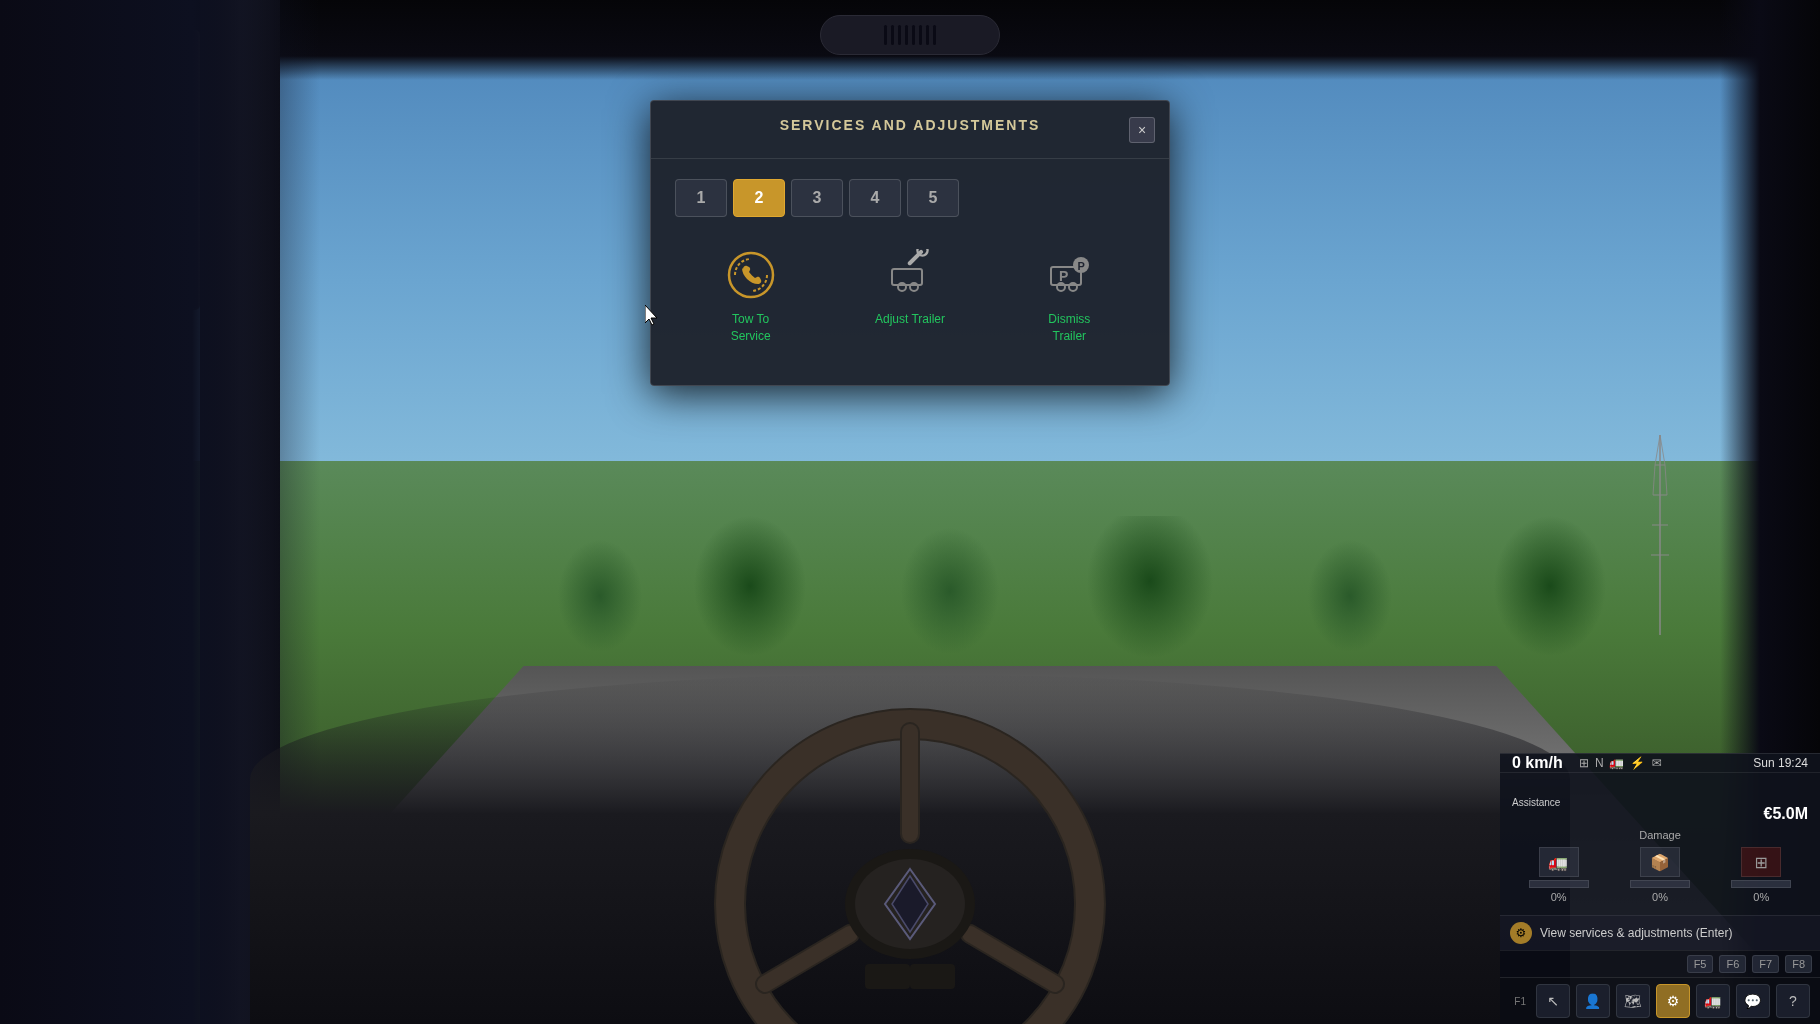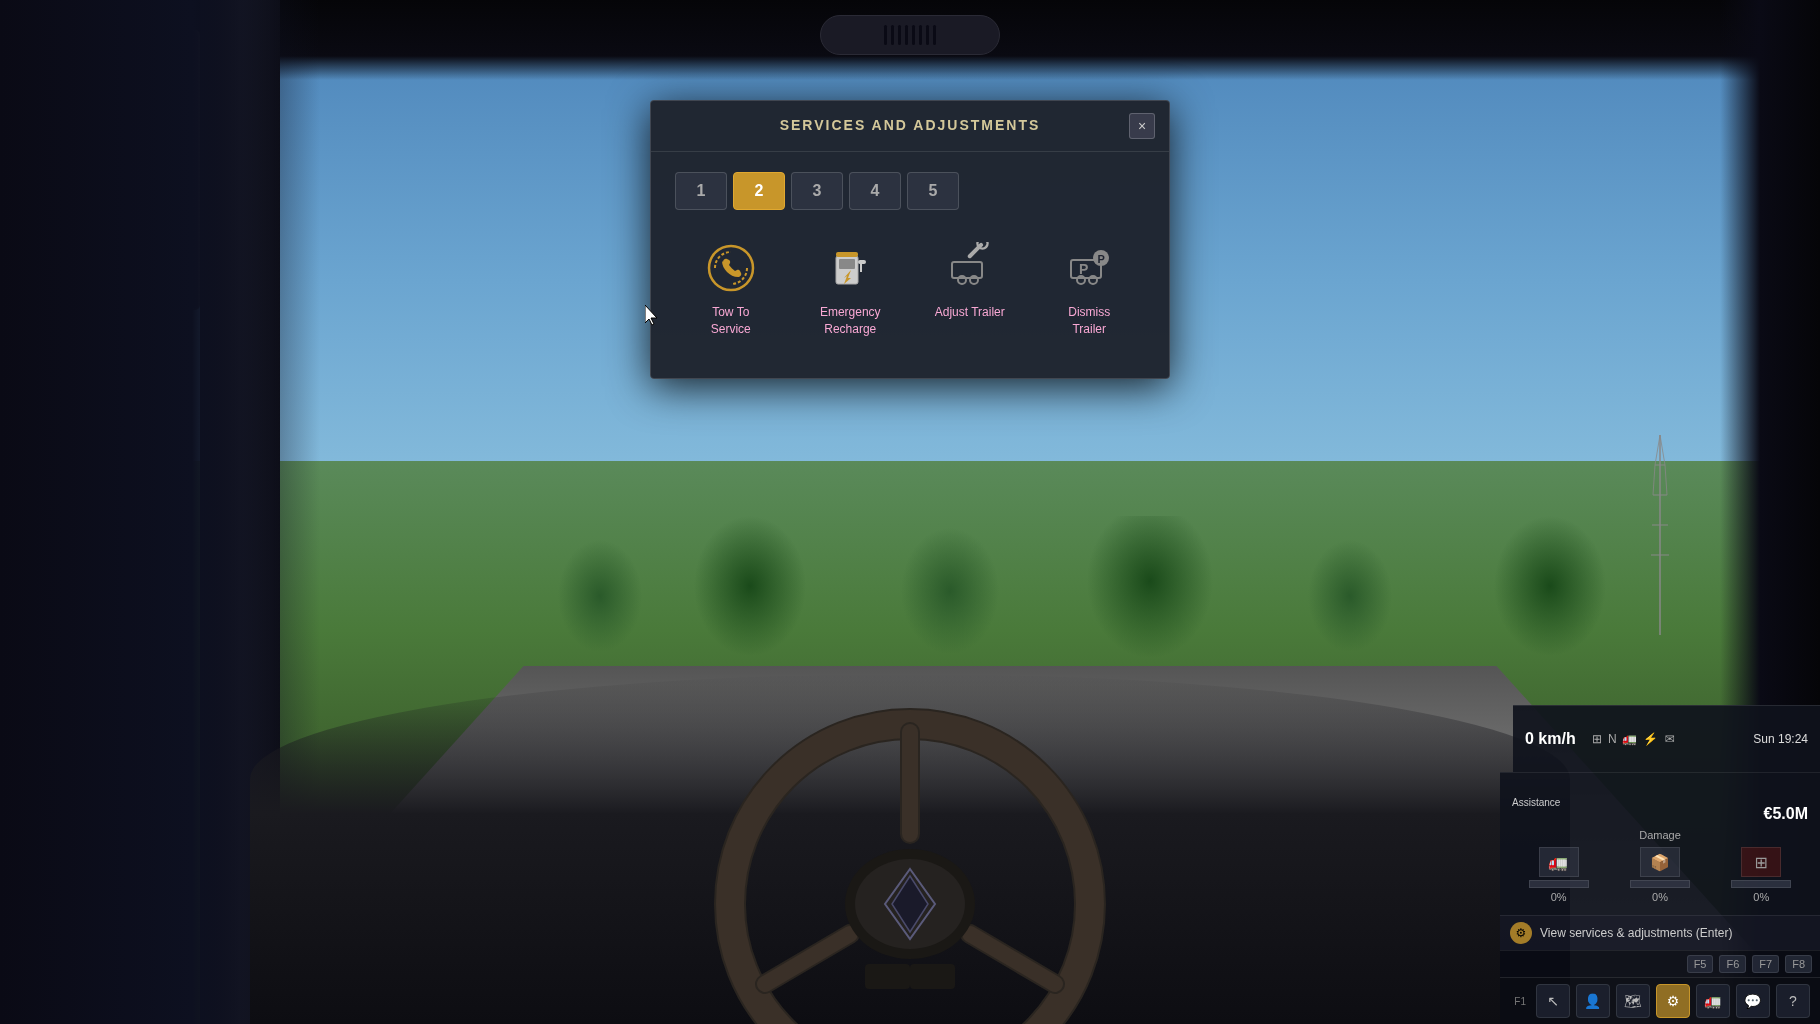--- a/index.html
+++ b/index.html
@@ -157,21 +157,21 @@
       border: 1px solid rgba(255,255,255,0.15);
       border-radius: 4px;
       box-shadow: 0 8px 40px rgba(0,0,0,0.8);
     }
 
     .modal-header {
       display: flex;
       align-items: center;
       justify-content: center;
       position: relative;
-      padding: 16px 40px 18px;
+      padding: 16px 40px 25px;
       border-bottom: 1px solid rgba(255,255,255,0.1);
     }
 
     .modal-title {
       color: #d4c89a;
       font-size: 14px;
       font-weight: 700;
       letter-spacing: 2px;
       text-transform: uppercase;
     }
@@ -255,45 +255,44 @@
       margin-bottom: 10px;
       color: #ccc;
     }
 
     .service-icon svg {
       width: 100%;
       height: 100%;
     }
 
     .service-label {
-      color: #f9a8d4;
+      color: #22c55e;
       font-size: 12px;
       text-align: center;
       line-height: 1.4;
     }
 
     
     .hud-bottom-right {
       position: absolute;
       bottom: 0;
       right: 0;
       width: 320px;
     }
 
     
     .hud-info-bar {
       background: rgba(15, 18, 28, 0.92);
       border-top: 1px solid rgba(255,255,255,0.1);
-      padding: 24px 12px;
+      padding: 0 12px;
       display: flex;
       align-items: center;
       gap: 12px;
       font-size: 13px;
       color: #ddd;
-      margin-left: 13px;
     }
 
     .hud-speed {
       font-size: 16px;
       font-weight: 700;
       color: #fff;
       min-width: 55px;
     }
 
     .hud-icons {
@@ -616,40 +615,20 @@
             <path d="M10 26 C10 17 17 10 26 10" fill="none" stroke="#c8962a" stroke-width="2" stroke-dasharray="3,2"></path>
             <path d="M42 26 C42 35 35 42 26 42" fill="none" stroke="#c8962a" stroke-width="2" stroke-dasharray="3,2"></path>
           </svg>
         </div>
         <div class="service-label">
           <span>Tow To</span><br>
           <span>Service</span>
         </div>
       </div>
 
-      <div class="service-item">
-        <div class="service-icon">
-          <svg viewBox="0 0 52 52" xmlns="http://www.w3.org/2000/svg">
-
-            <rect x="12" y="14" width="22" height="28" rx="2" fill="#ccc" stroke="#aaa" stroke-width="1"></rect>
-            <rect x="15" y="17" width="16" height="10" rx="1" fill="#888"></rect>
-
-            <rect x="34" y="18" width="8" height="4" rx="2" fill="#ccc"></rect>
-            <rect x="36" y="22" width="2" height="8" fill="#ccc"></rect>
-
-            <path d="M23 34 L20 42 L27 36 L24 36 L27 28 L20 36 Z" fill="#c8962a"></path>
-
-            <rect x="12" y="10" width="22" height="5" rx="2" fill="#c8962a"></rect>
-          </svg>
-        </div>
-        <div class="service-label">
-          <span>Emergency</span><br>
-          <span>Recharge</span>
-        </div>
-      </div>
 
 
       <div class="service-item">
         <div class="service-icon">
           <svg viewBox="0 0 52 52" xmlns="http://www.w3.org/2000/svg">
 
             <rect x="8" y="20" width="30" height="16" rx="2" fill="none" stroke="#888" stroke-width="2"></rect>
 
             <circle cx="18" cy="38" r="4" fill="none" stroke="#888" stroke-width="2"></circle>
             <circle cx="30" cy="38" r="4" fill="none" stroke="#888" stroke-width="2"></circle>

